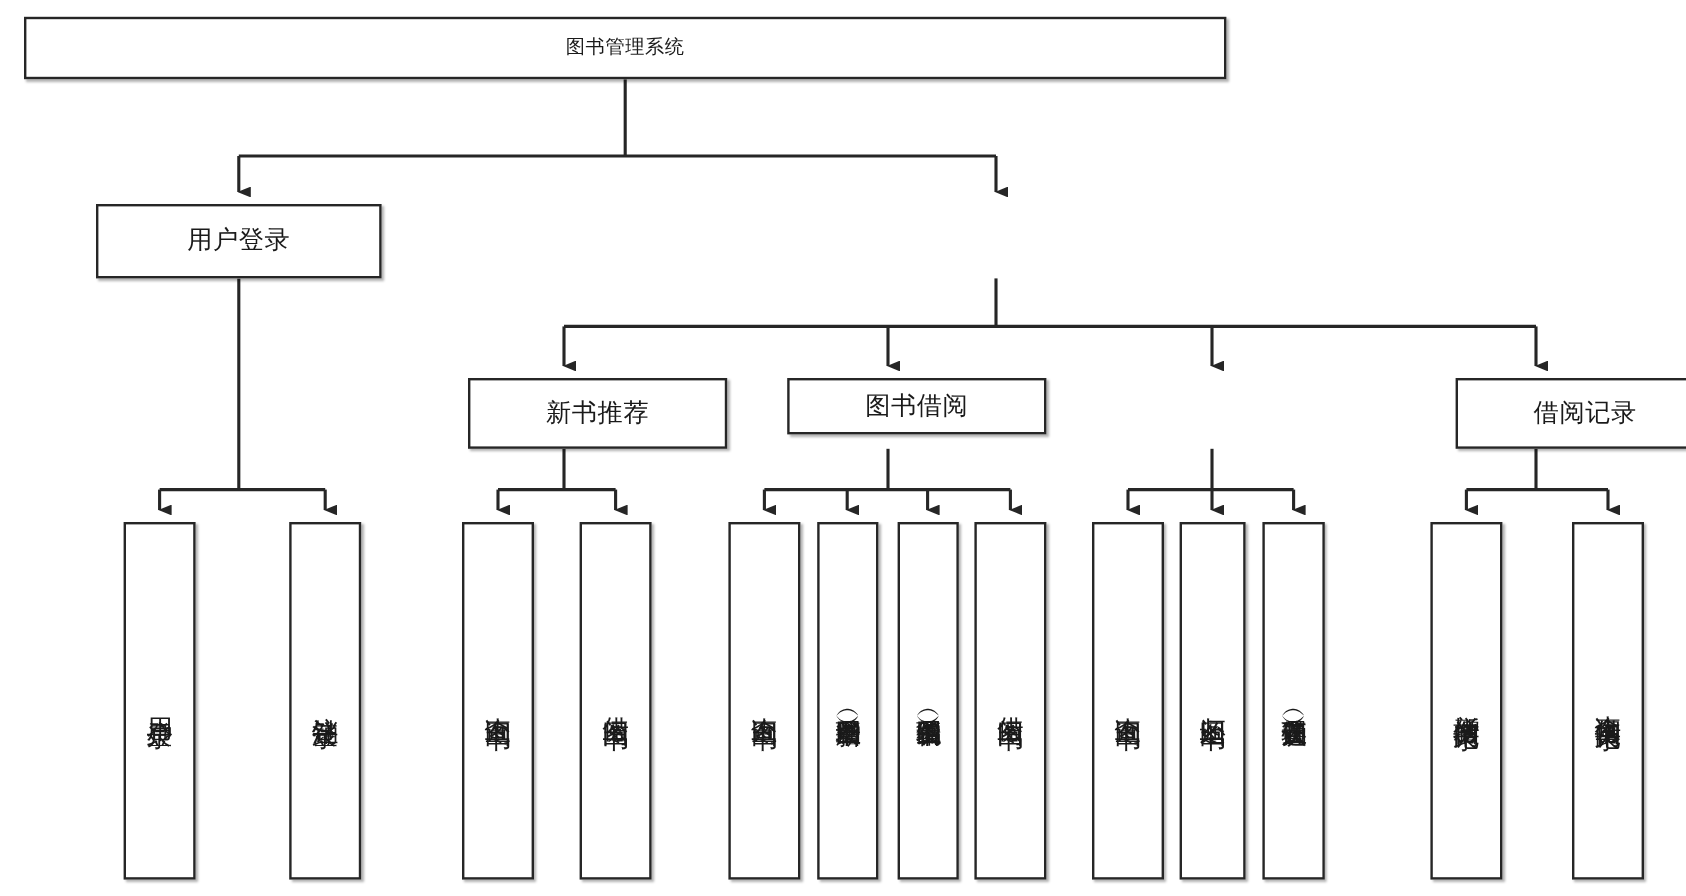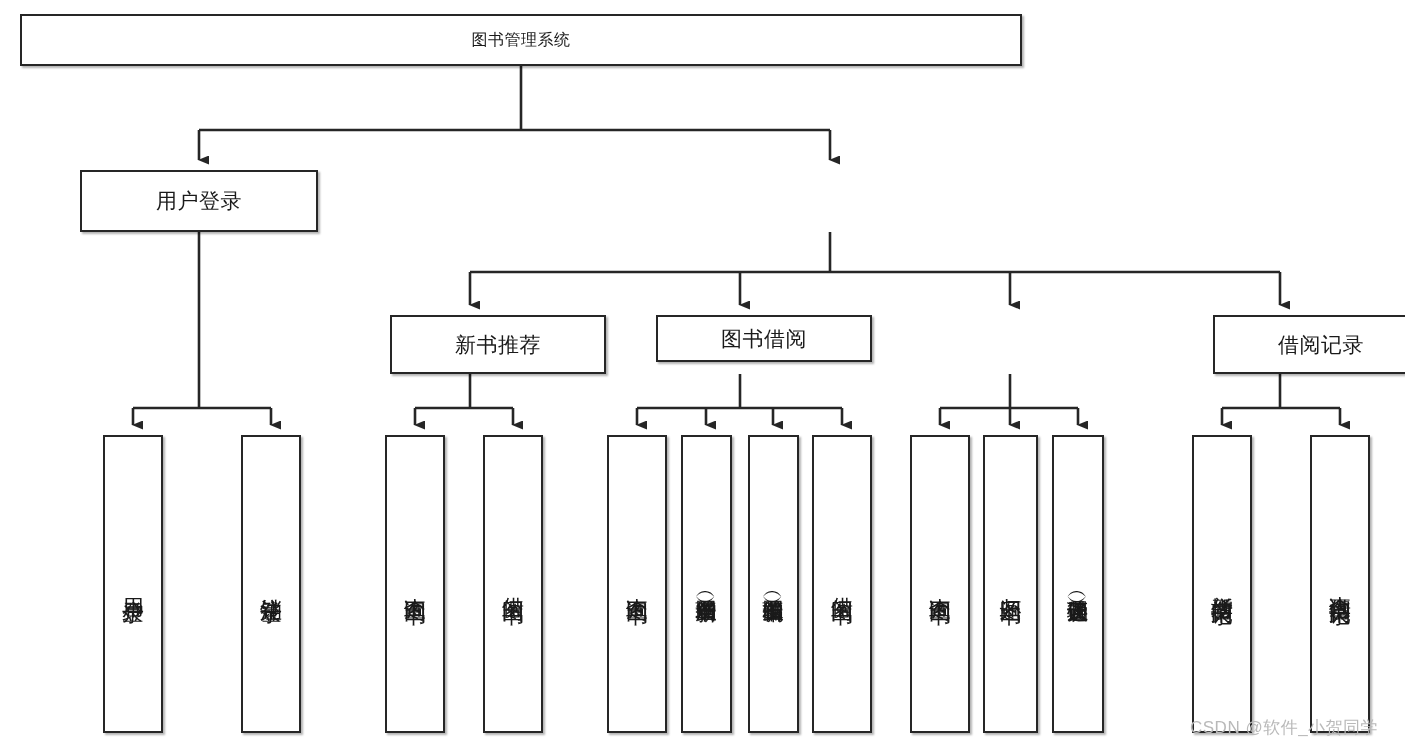--- a/index.html
+++ b/index.html
@@ -189,15 +189,14 @@
   </div>
 
   <div class="node vert" style="left:1192px; top:435px; width:60px; height:298px;">
     <span class="label">新增借阅记录</span>
   </div>
 
   <div class="node vert" style="left:1310px; top:435px; width:60px; height:298px;">
     <span class="label">查询借阅记录</span>
   </div>
 
-  <div class="watermark" style="left:1190px; top:716px;">CSDN @软件_小贺同学</div>
 
 </div>
 
 </body></html>

